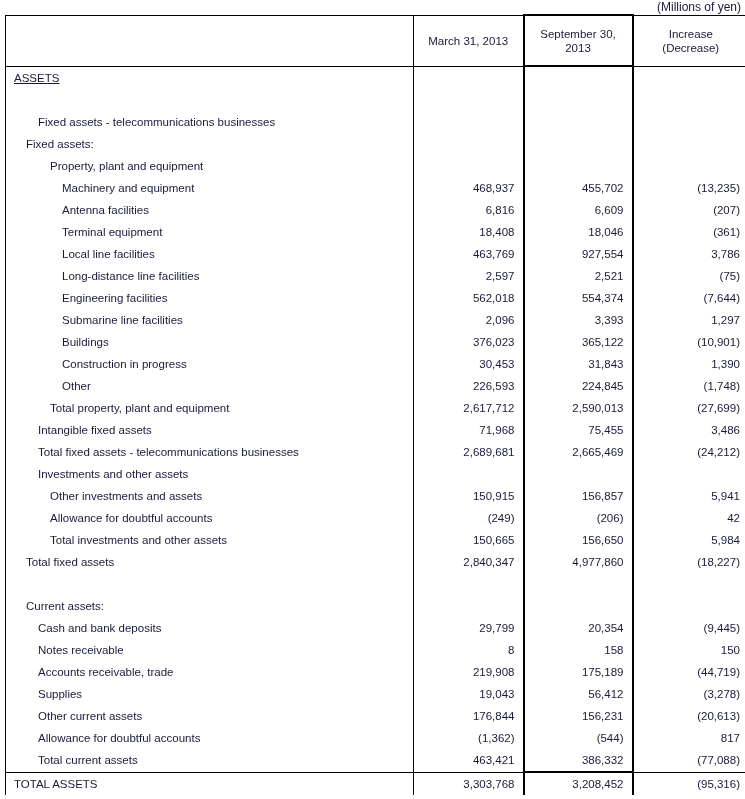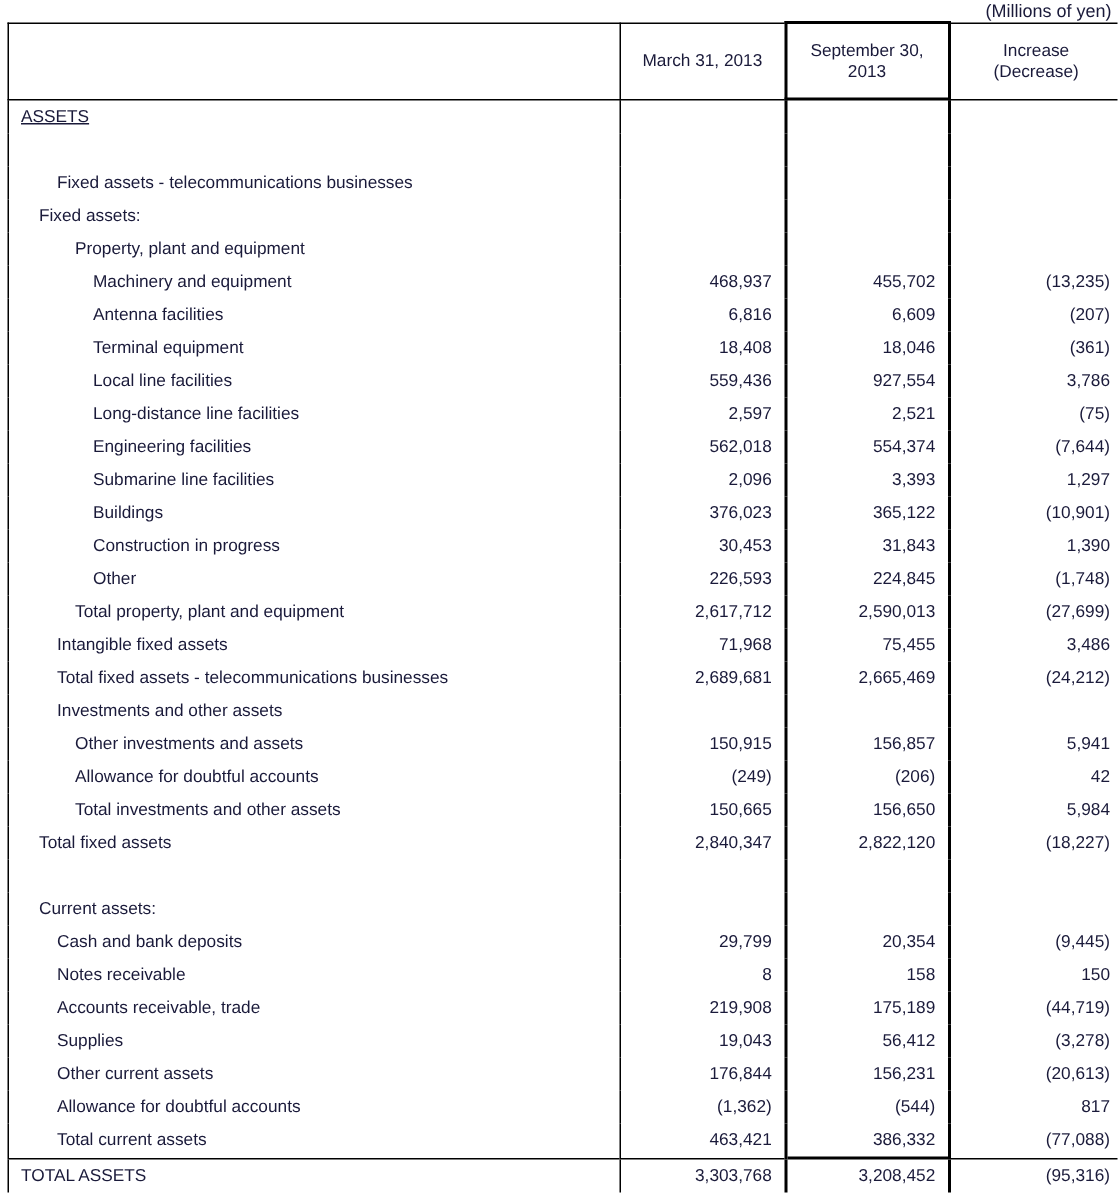--- a/index.html
+++ b/index.html
@@ -194,21 +194,21 @@
           <td class="t-num t-delta">(207)</td>
         </tr>
         <tr>
           <td class="t-label ind-4">Terminal equipment</td>
           <td class="t-num t-prior">18,408</td>
           <td class="t-num t-curr">18,046</td>
           <td class="t-num t-delta">(361)</td>
         </tr>
         <tr>
           <td class="t-label ind-4">Local line facilities</td>
-          <td class="t-num t-prior">559,436</td>
+          <td class="t-num t-prior">463,769</td>
           <td class="t-num t-curr">927,554</td>
           <td class="t-num t-delta">3,786</td>
         </tr>
         <tr>
           <td class="t-label ind-4">Long-distance line facilities</td>
           <td class="t-num t-prior">2,597</td>
           <td class="t-num t-curr">2,521</td>
           <td class="t-num t-delta">(75)</td>
         </tr>
         <tr>
@@ -279,21 +279,21 @@
         </tr>
         <tr>
           <td class="t-label ind-3">Total investments and other assets</td>
           <td class="t-num t-prior">150,665</td>
           <td class="t-num t-curr">156,650</td>
           <td class="t-num t-delta">5,984</td>
         </tr>
         <tr>
           <td class="t-label ind-1">Total fixed assets</td>
           <td class="t-num t-prior">2,840,347</td>
-          <td class="t-num t-curr">2,822,120</td>
+          <td class="t-num t-curr">4,977,860</td>
           <td class="t-num t-delta">(18,227)</td>
         </tr>
         <tr class="spacer-row">
           <td class="t-label ind-0"></td>
           <td class="t-num t-prior"></td>
           <td class="t-num t-curr"></td>
           <td class="t-num t-delta"></td>
         </tr>
         <tr>
           <td class="t-label ind-1">Current assets:</td>

